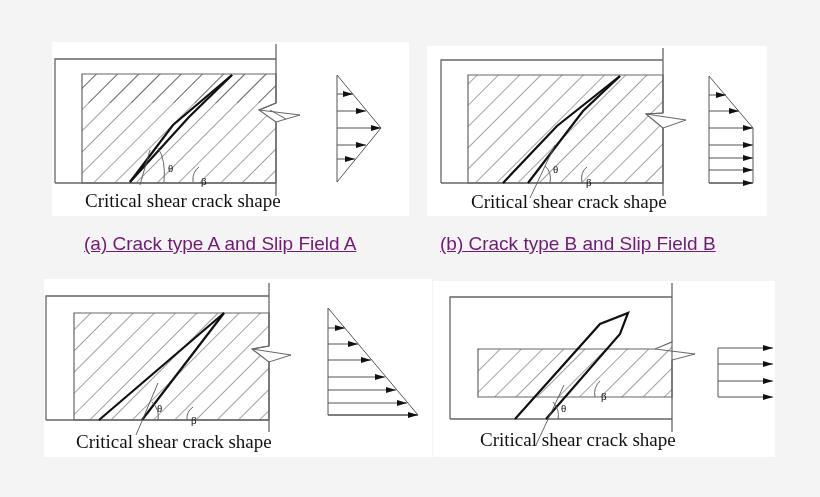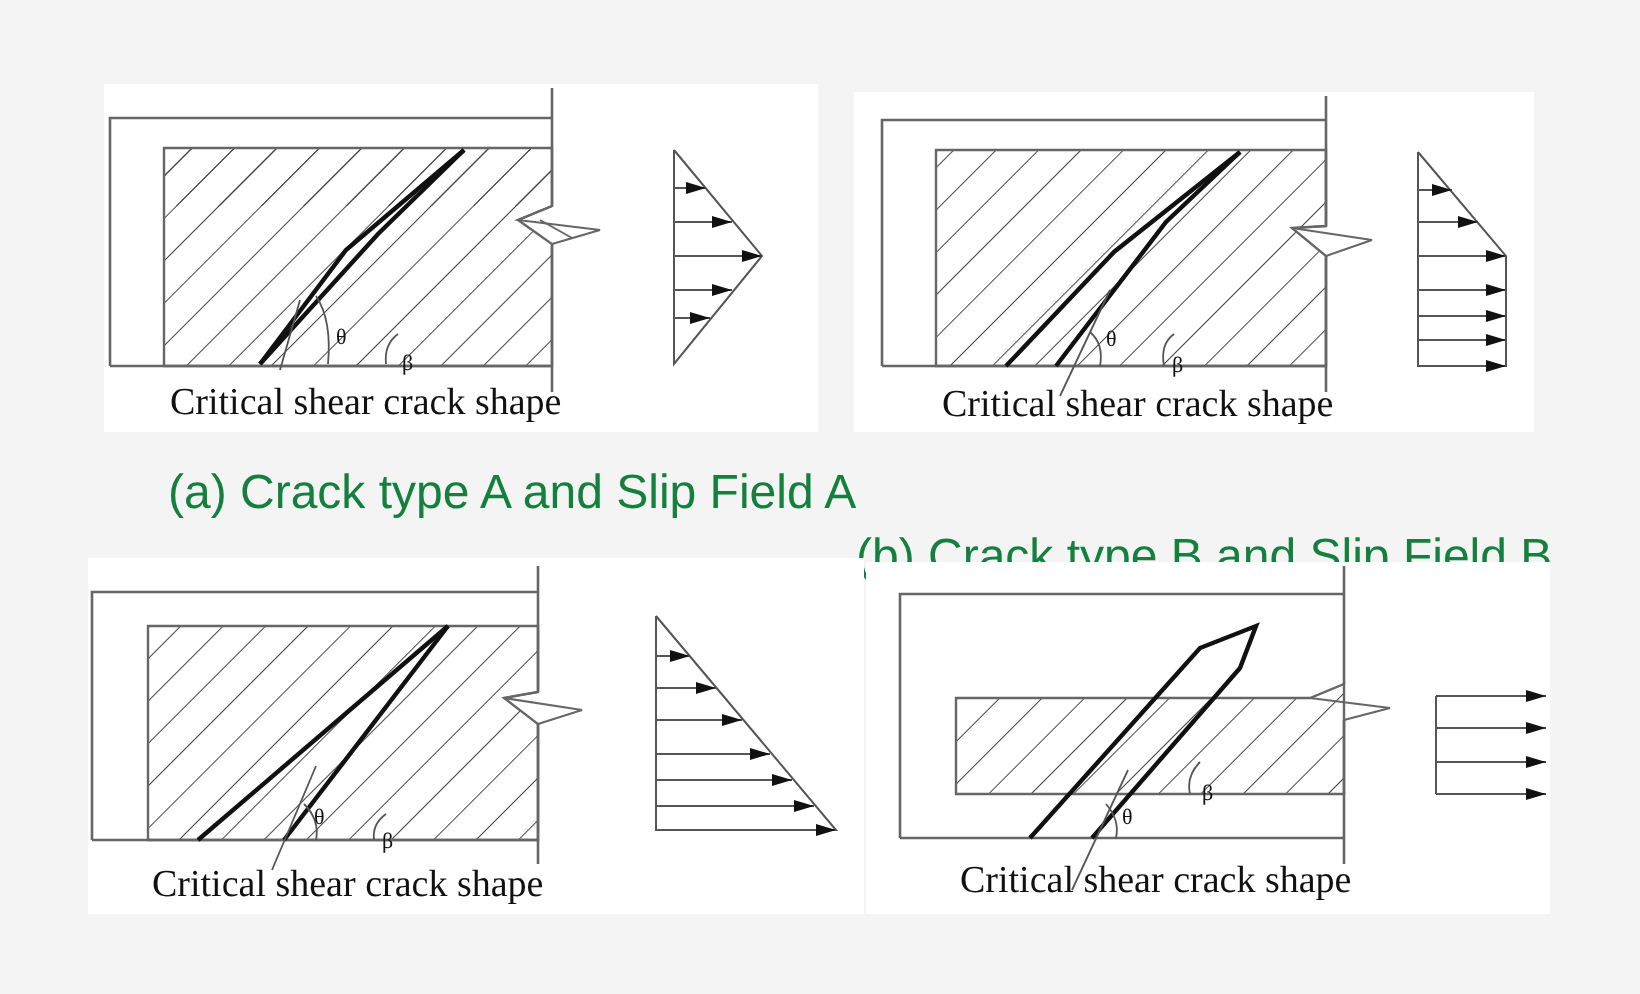--- a/index.html
+++ b/index.html
@@ -1,18 +1,18 @@
 <!DOCTYPE html>
 <html><head>
 <meta charset="utf-8">
 <style>
   html, body { margin:0; padding:0; }
   body { width:820px; height:497px; background:#f4f4f4; position:relative; overflow:hidden; }
   .panel { position:absolute; background:#ffffff; }
-  .caption { position:absolute; font-family:"Liberation Sans", sans-serif; font-size:24px; color:#15803d; white-space:nowrap; }
+  .caption { position:absolute; font-family:"Liberation Sans", sans-serif; font-size:19px; color:#701a75; white-space:nowrap;text-decoration:underline; }
   svg { position:absolute; left:0; top:0; }
   .lbl { font-family:"Liberation Serif", serif; fill:#111; }
 </style>
 </head>
 <body>
 
 <svg width="0" height="0" style="position:absolute">
   <defs>
     <pattern id="hatch" patternUnits="userSpaceOnUse" width="15" height="15" patternTransform="rotate(45)">
       <line x1="0" y1="0" x2="0" y2="15" stroke="#444" stroke-width="1"></line>
@@ -85,21 +85,21 @@
     <line x1="709" y1="111" x2="739" y2="111" marker-end="url(#arr)"></line>
     <line x1="709" y1="128" x2="753" y2="128" marker-end="url(#arr)"></line>
     <line x1="709" y1="145" x2="753" y2="145" marker-end="url(#arr)"></line>
     <line x1="709" y1="158" x2="753" y2="158" marker-end="url(#arr)"></line>
     <line x1="709" y1="170" x2="753" y2="170" marker-end="url(#arr)"></line>
     <line x1="709" y1="183" x2="753" y2="183" marker-end="url(#arr)"></line>
   </g>
 </svg>
 
 <div class="caption" style="left:84px;top:233px;">(a) Crack type A and Slip Field A</div>
-<div class="caption" style="left:428px;top:233px;margin-top:32px;">(b) Crack type B and Slip Field B</div>
+<div class="caption" style="left:440px;top:233px;">(b) Crack type B and Slip Field B</div>
 
 <div class="panel" style="left:44px;top:279px;width:388px;height:178px;"></div>
 <svg width="820" height="497">
   <g>
     <polyline points="46,420 46,296 269,296" fill="none" stroke="#666" stroke-width="1.3"></polyline>
     <line x1="269" y1="283" x2="269" y2="346" stroke="#666" stroke-width="1.3"></line>
     <line x1="269" y1="362" x2="269" y2="432" stroke="#666" stroke-width="1.3"></line>
     <polygon points="74,313 269,313 269,346 252,349 269,362 269,420 74,420" fill="url(#hatch)" stroke="#666" stroke-width="1.2"></polygon>
     <line x1="46" y1="420" x2="269" y2="420" stroke="#666" stroke-width="1.3"></line>
     <polyline points="269,346 252,349 291,355 269,362" fill="none" stroke="#666" stroke-width="1"></polyline>

